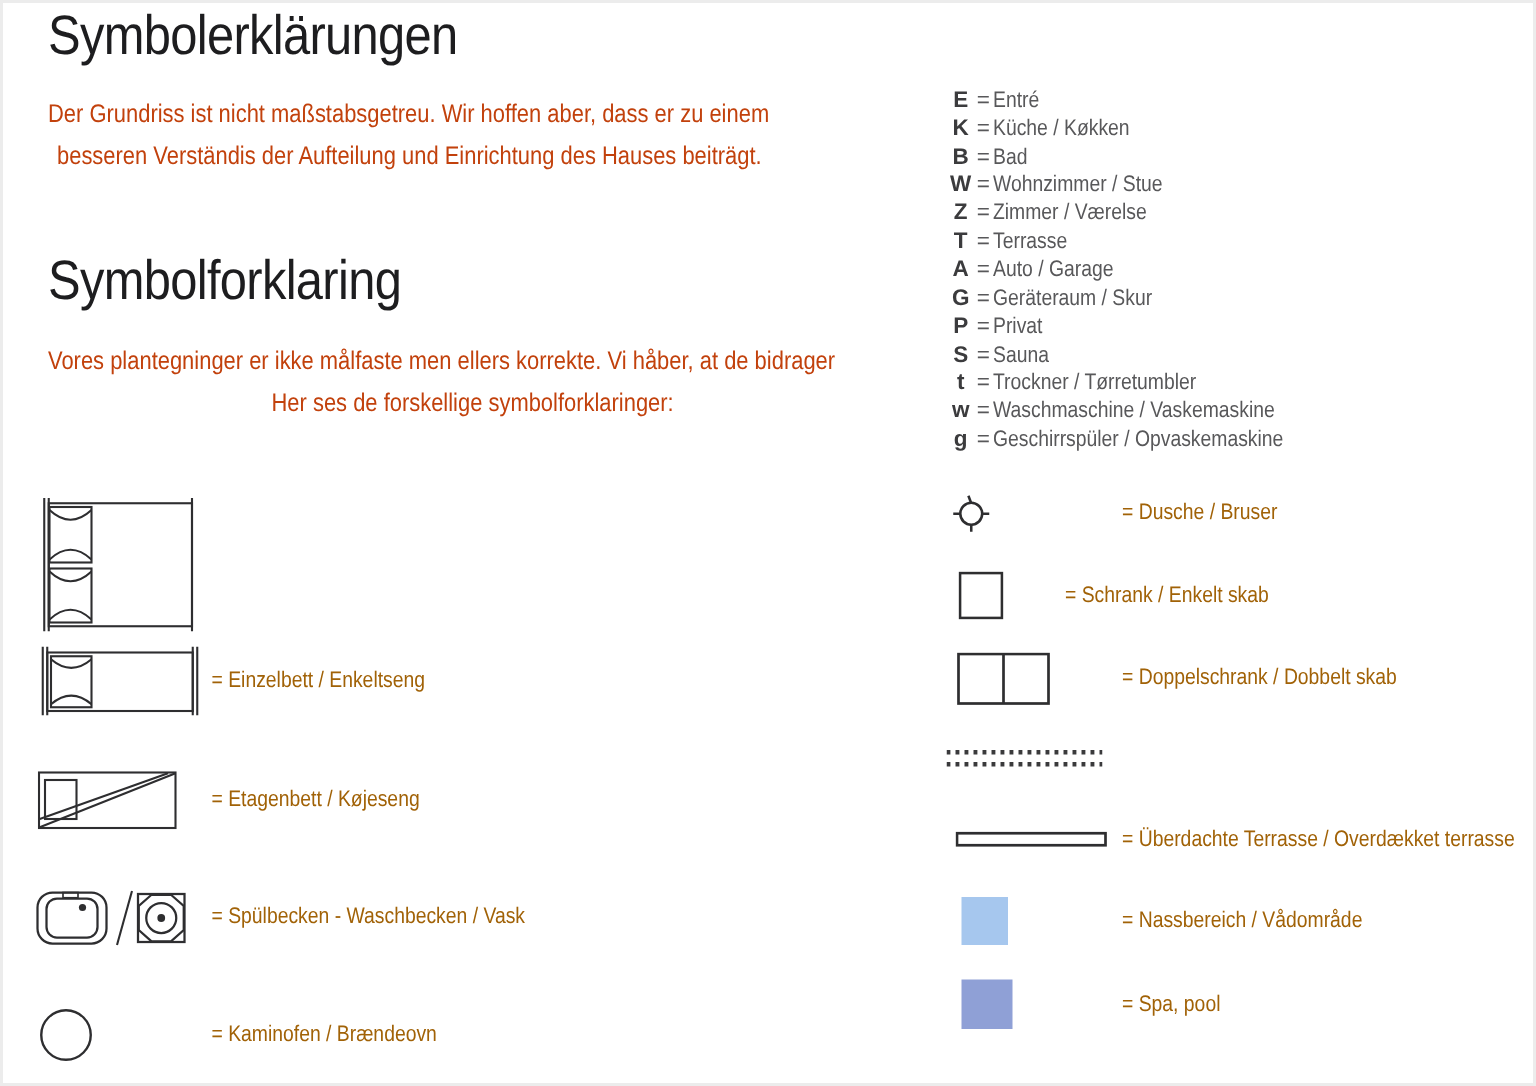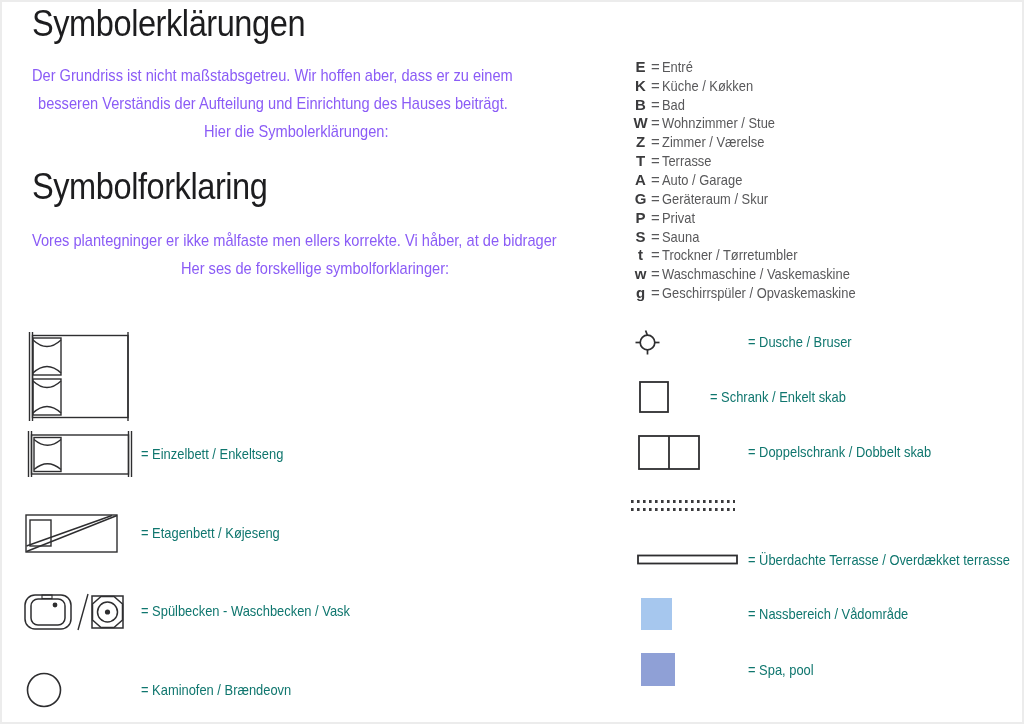--- a/index.html
+++ b/index.html
@@ -7,45 +7,44 @@
     position:relative;width:1024px;height:724px;background:#fff;
     font-family:"Liberation Sans", sans-serif;overflow:hidden;
     box-sizing:border-box;border:2px solid #ececec;text-align:center;
   }
   .h1{
     position:absolute;left:30px;font-size:37px;font-weight:500;color:#1d1d1f;
     letter-spacing:-.5px;white-space:nowrap;
   }
   .cx{display:inline-block;transform:scaleX(.86);transform-origin:0 0;white-space:nowrap;}
   .cxh{display:inline-block;transform:scaleX(.88);transform-origin:0 0;white-space:nowrap;}
-  .para{position:absolute;left:30px;font-size:17px;line-height:28px;color:#8b5cf6;}
+  .para{position:absolute;left:30px;font-size:17px;line-height:28px;color:#c2410c;}
   .para .line{height:28px;}
   .ab-list{position:absolute;left:630px;top:55px;}
   .ab-row{height:18.85px;display:flex;align-items:center;font-size:15px;}
   .ab-letter{width:17px;font-weight:bold;color:#3b3b3d;}
   .ab-eq{width:13px;color:#58585a;}
   .ab-meaning{color:#58585a;}
   .sym-label{
-    position:absolute;font-size:15px;color:#0f766e;white-space:nowrap;
+    position:absolute;font-size:15px;color:#a16207;white-space:nowrap;
   }
   .sym-label .cx{transform-origin:0 50%;}
   .icon{position:absolute;}
   .icon svg{display:block;}
   .fill-sq{position:absolute;}
 </style>
 </head>
 <body>
 
 <div class="page">
 
   <div class="h1" style="top:1px"><span class="cxh">Symbolerklärungen</span></div>
   <div class="para" style="top:60px">
     <div class="line"><span class="cx">Der Grundriss ist nicht maßstabsgetreu. Wir hoffen aber, dass er zu einem</span></div>
     <div class="line"><span class="cx">besseren Verständis der Aufteilung und Einrichtung des Hauses beiträgt.</span></div>
-    <div class="line"><span class="cx">Hier die Symbolerklärungen:</span></div>
   </div>
 
   <div class="h1" style="top:164px"><span class="cxh">Symbolforklaring</span></div>
   <div class="para" style="top:225px">
     <div class="line"><span class="cx">Vores plantegninger er ikke målfaste men ellers korrekte. Vi håber, at de bidrager</span></div>
     <div class="line"><span class="cx">Her ses de forskellige symbolforklaringer:</span></div>
   </div>
 
   <div class="ab-list">
     <div class="ab-row">

